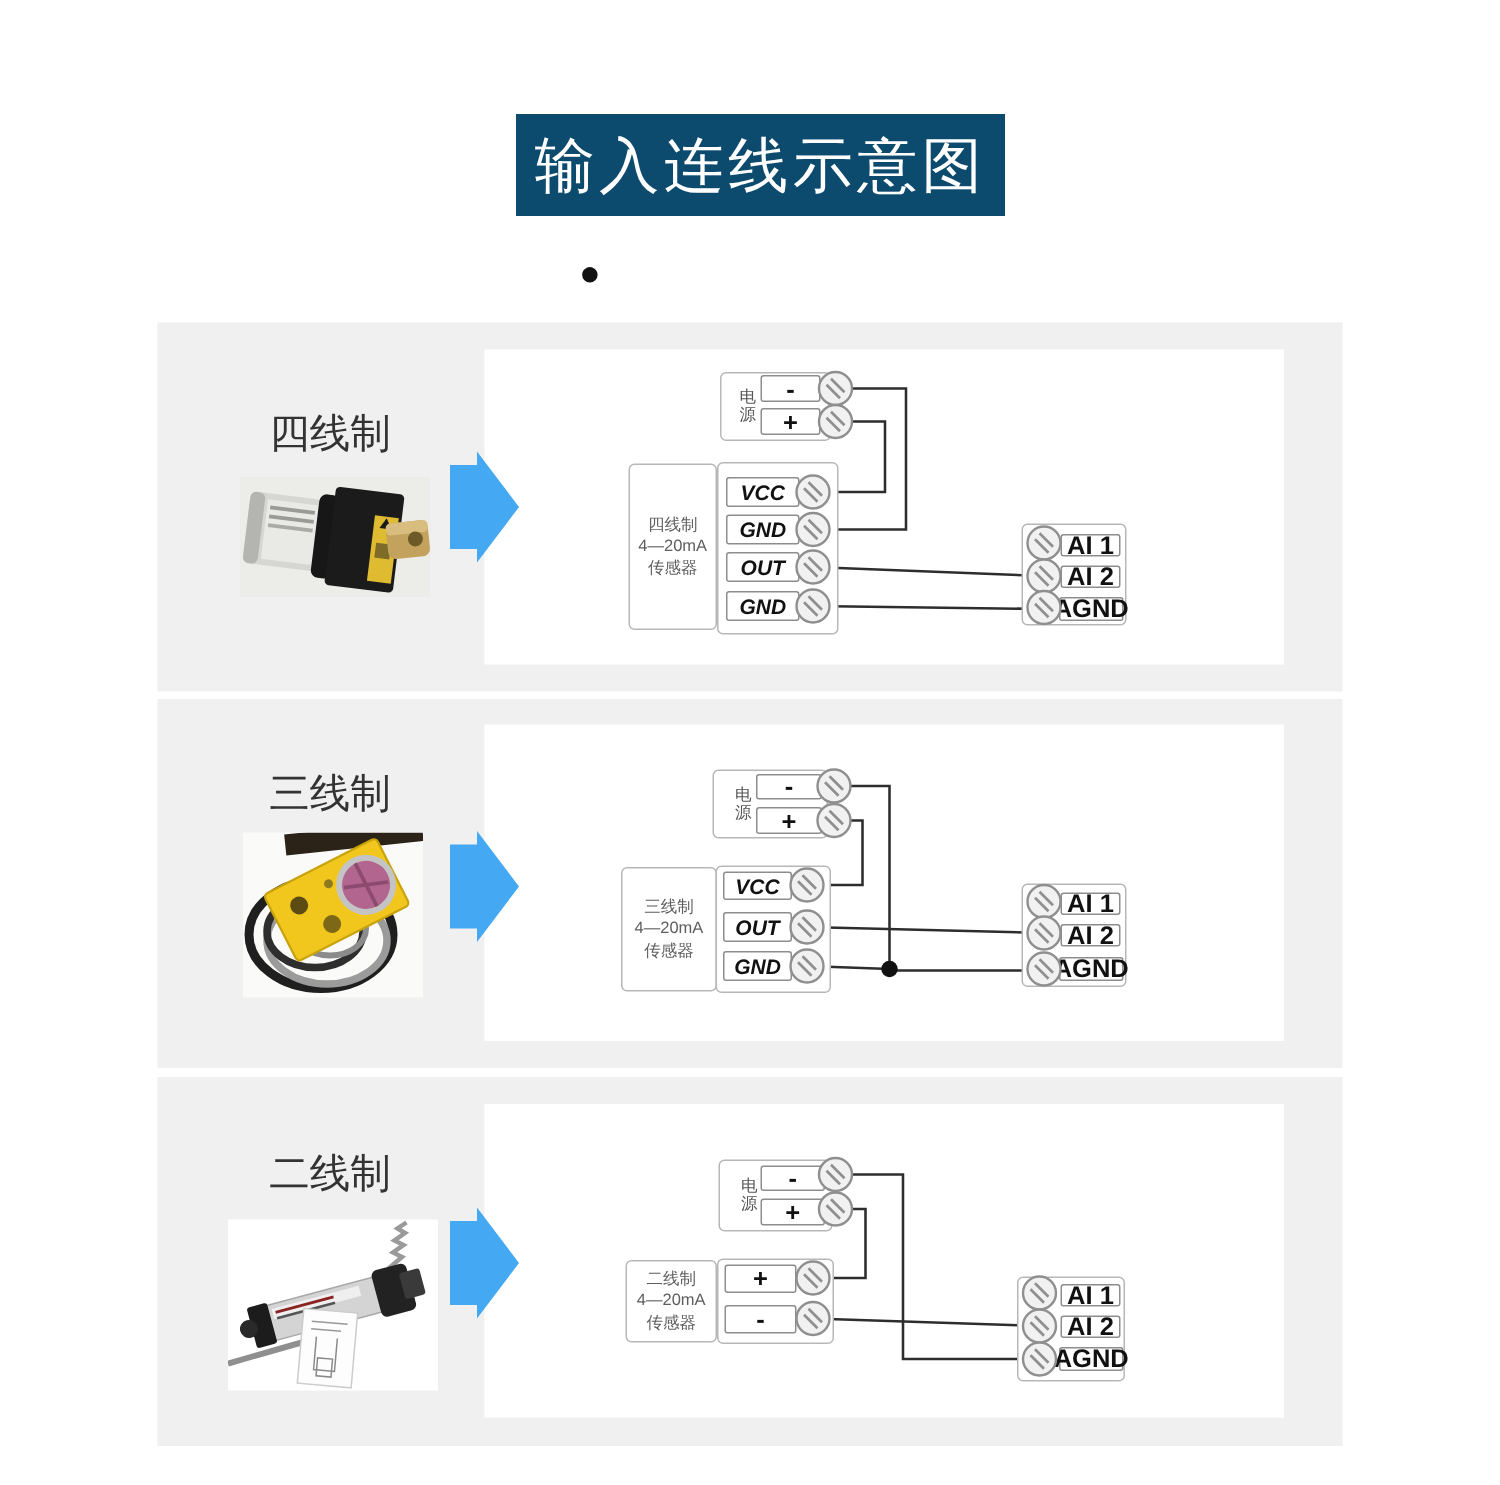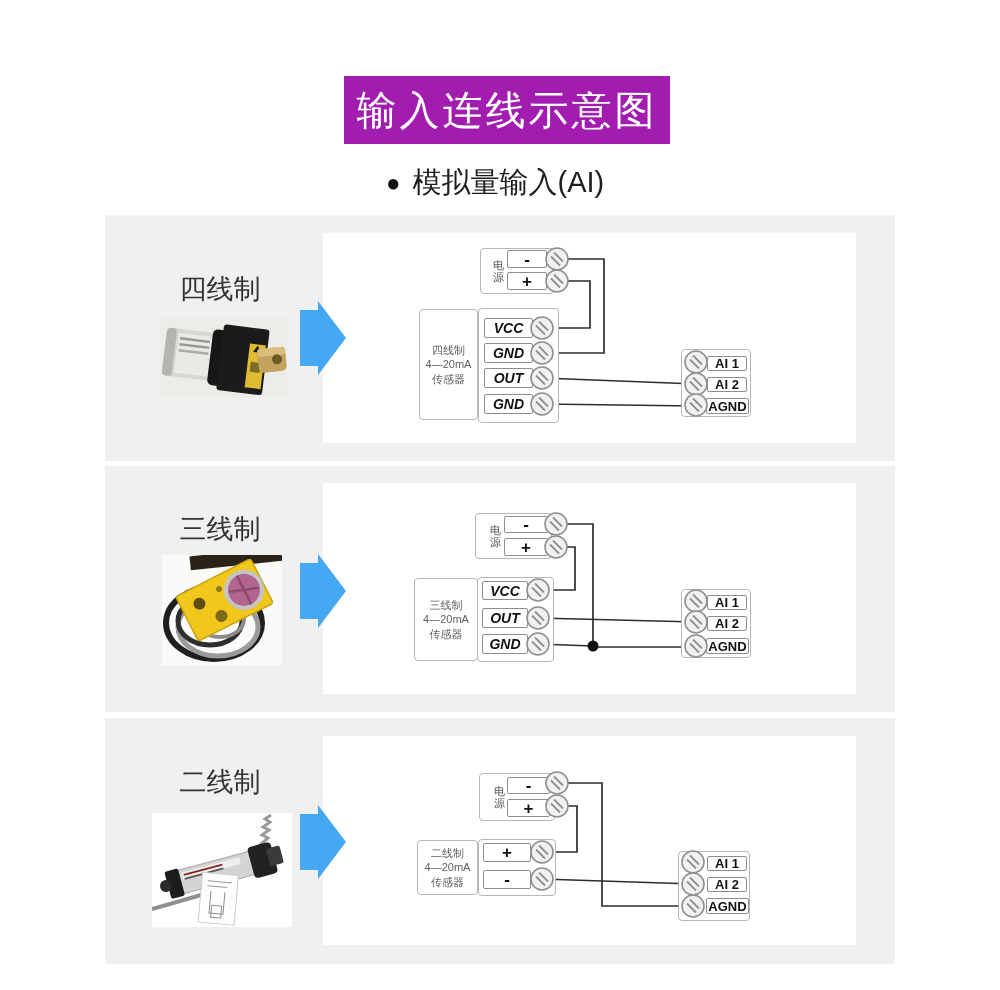--- a/index.html
+++ b/index.html
@@ -1,52 +1,51 @@
 <!DOCTYPE html>
 <html><head>
 <meta charset="utf-8">
 <style>
   html,body{margin:0;padding:0;background:#fff;}
   .page{position:relative;width:1000px;height:990px;background:#ffffff;
         font-family:"Liberation Sans","DejaVu Sans",sans-serif;overflow:hidden;}
   .abs{position:absolute;box-sizing:border-box;}
-  .banner{background:#a21caf;color:#ffffff;font-size:40px;letter-spacing:3px;
+  .banner{background:#0c4a6e;color:#ffffff;font-size:40px;letter-spacing:3px;
           display:flex;align-items:center;justify-content:center;font-weight:500;}
   .subtitle{display:flex;align-items:center;gap:12px;color:#1d1d1d;font-size:29px;font-weight:500;}
   .subtitle .dot{font-size:24px;line-height:1;color:#111;}
   .panel{background:#f0f0f0;}
   .canvas{background:#ffffff;}
   .sec-label{font-size:27px;color:#333;text-align:center;font-weight:500;}
   .photo{overflow:hidden;}
   .obox{border:1.5px solid #b7b7b7;border-radius:4px;background:#fff;}
   .tbox{border:1.5px solid #8d8d8d;border-radius:2px;background:#fff;
         display:flex;align-items:center;justify-content:center;
         font-weight:bold;color:#111;}
   .t14{font-size:14px;font-style:italic;}
   .t16{font-size:17px;line-height:1;}
-  .tai{font-size:13px;}
+  .tai{font-size:17px;}
   .sensor-name{display:flex;flex-direction:column;align-items:center;justify-content:center;
                font-size:11px;color:#5e5e5e;line-height:14.5px;text-align:center;font-weight:500;}
   .power-label{font-size:11px;color:#555;line-height:12.5px;text-align:center;
                display:flex;flex-direction:column;align-items:center;justify-content:center;padding-left:16px;}
   svg{display:block;}
   .overlay{pointer-events:none;}
 </style>
 </head>
 <body>
 
 <div class="page">
 
   <div class="abs banner" style="left:344px;top:76px;width:326px;height:68px;">
     <span>输入连线示意图</span>
   </div>
 
   <div class="abs subtitle" style="left:386px;top:163px;height:40px;">
     <span class="dot">●</span>
-    <span>模拟量输入(AI)</span>
   </div>
 
   <div class="abs panel" style="left:105px;top:215px;width:790px;height:246px;"></div>
   <div class="abs canvas" style="left:323px;top:233px;width:533px;height:210px;"></div>
 
   <div class="abs panel" style="left:105px;top:466px;width:790px;height:246px;"></div>
   <div class="abs canvas" style="left:323px;top:483px;width:533px;height:211px;"></div>
 
   <div class="abs panel" style="left:105px;top:718px;width:790px;height:246px;"></div>
   <div class="abs canvas" style="left:323px;top:736px;width:533px;height:209px;"></div>

